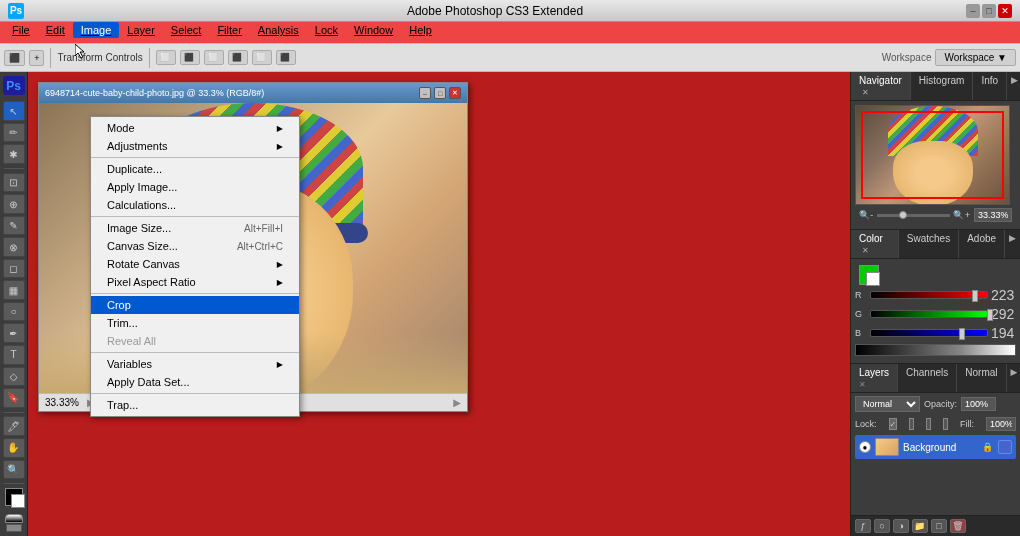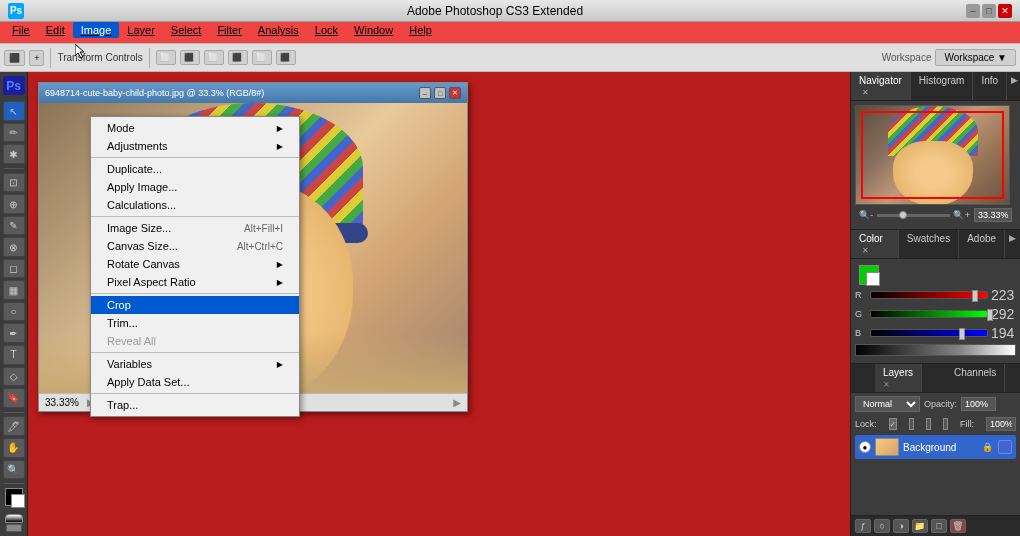--- a/index.html
+++ b/index.html
@@ -489,21 +489,20 @@
       display: flex;
       background: #2a2a2a;
       border-bottom: 1px solid #222;
     }
     .layers-tab {
       padding: 3px 8px;
       font-size: 10px;
       color: #ccc;
       cursor: pointer;
       border-right: 1px solid #444;
-      margin-left: 24px;
     }
     .layers-tab.active { background: #3c3c3c; color: white; }
 
     .layers-options {
       display: flex;
       align-items: center;
       padding: 3px 4px;
       gap: 4px;
     }
     .blend-select {

